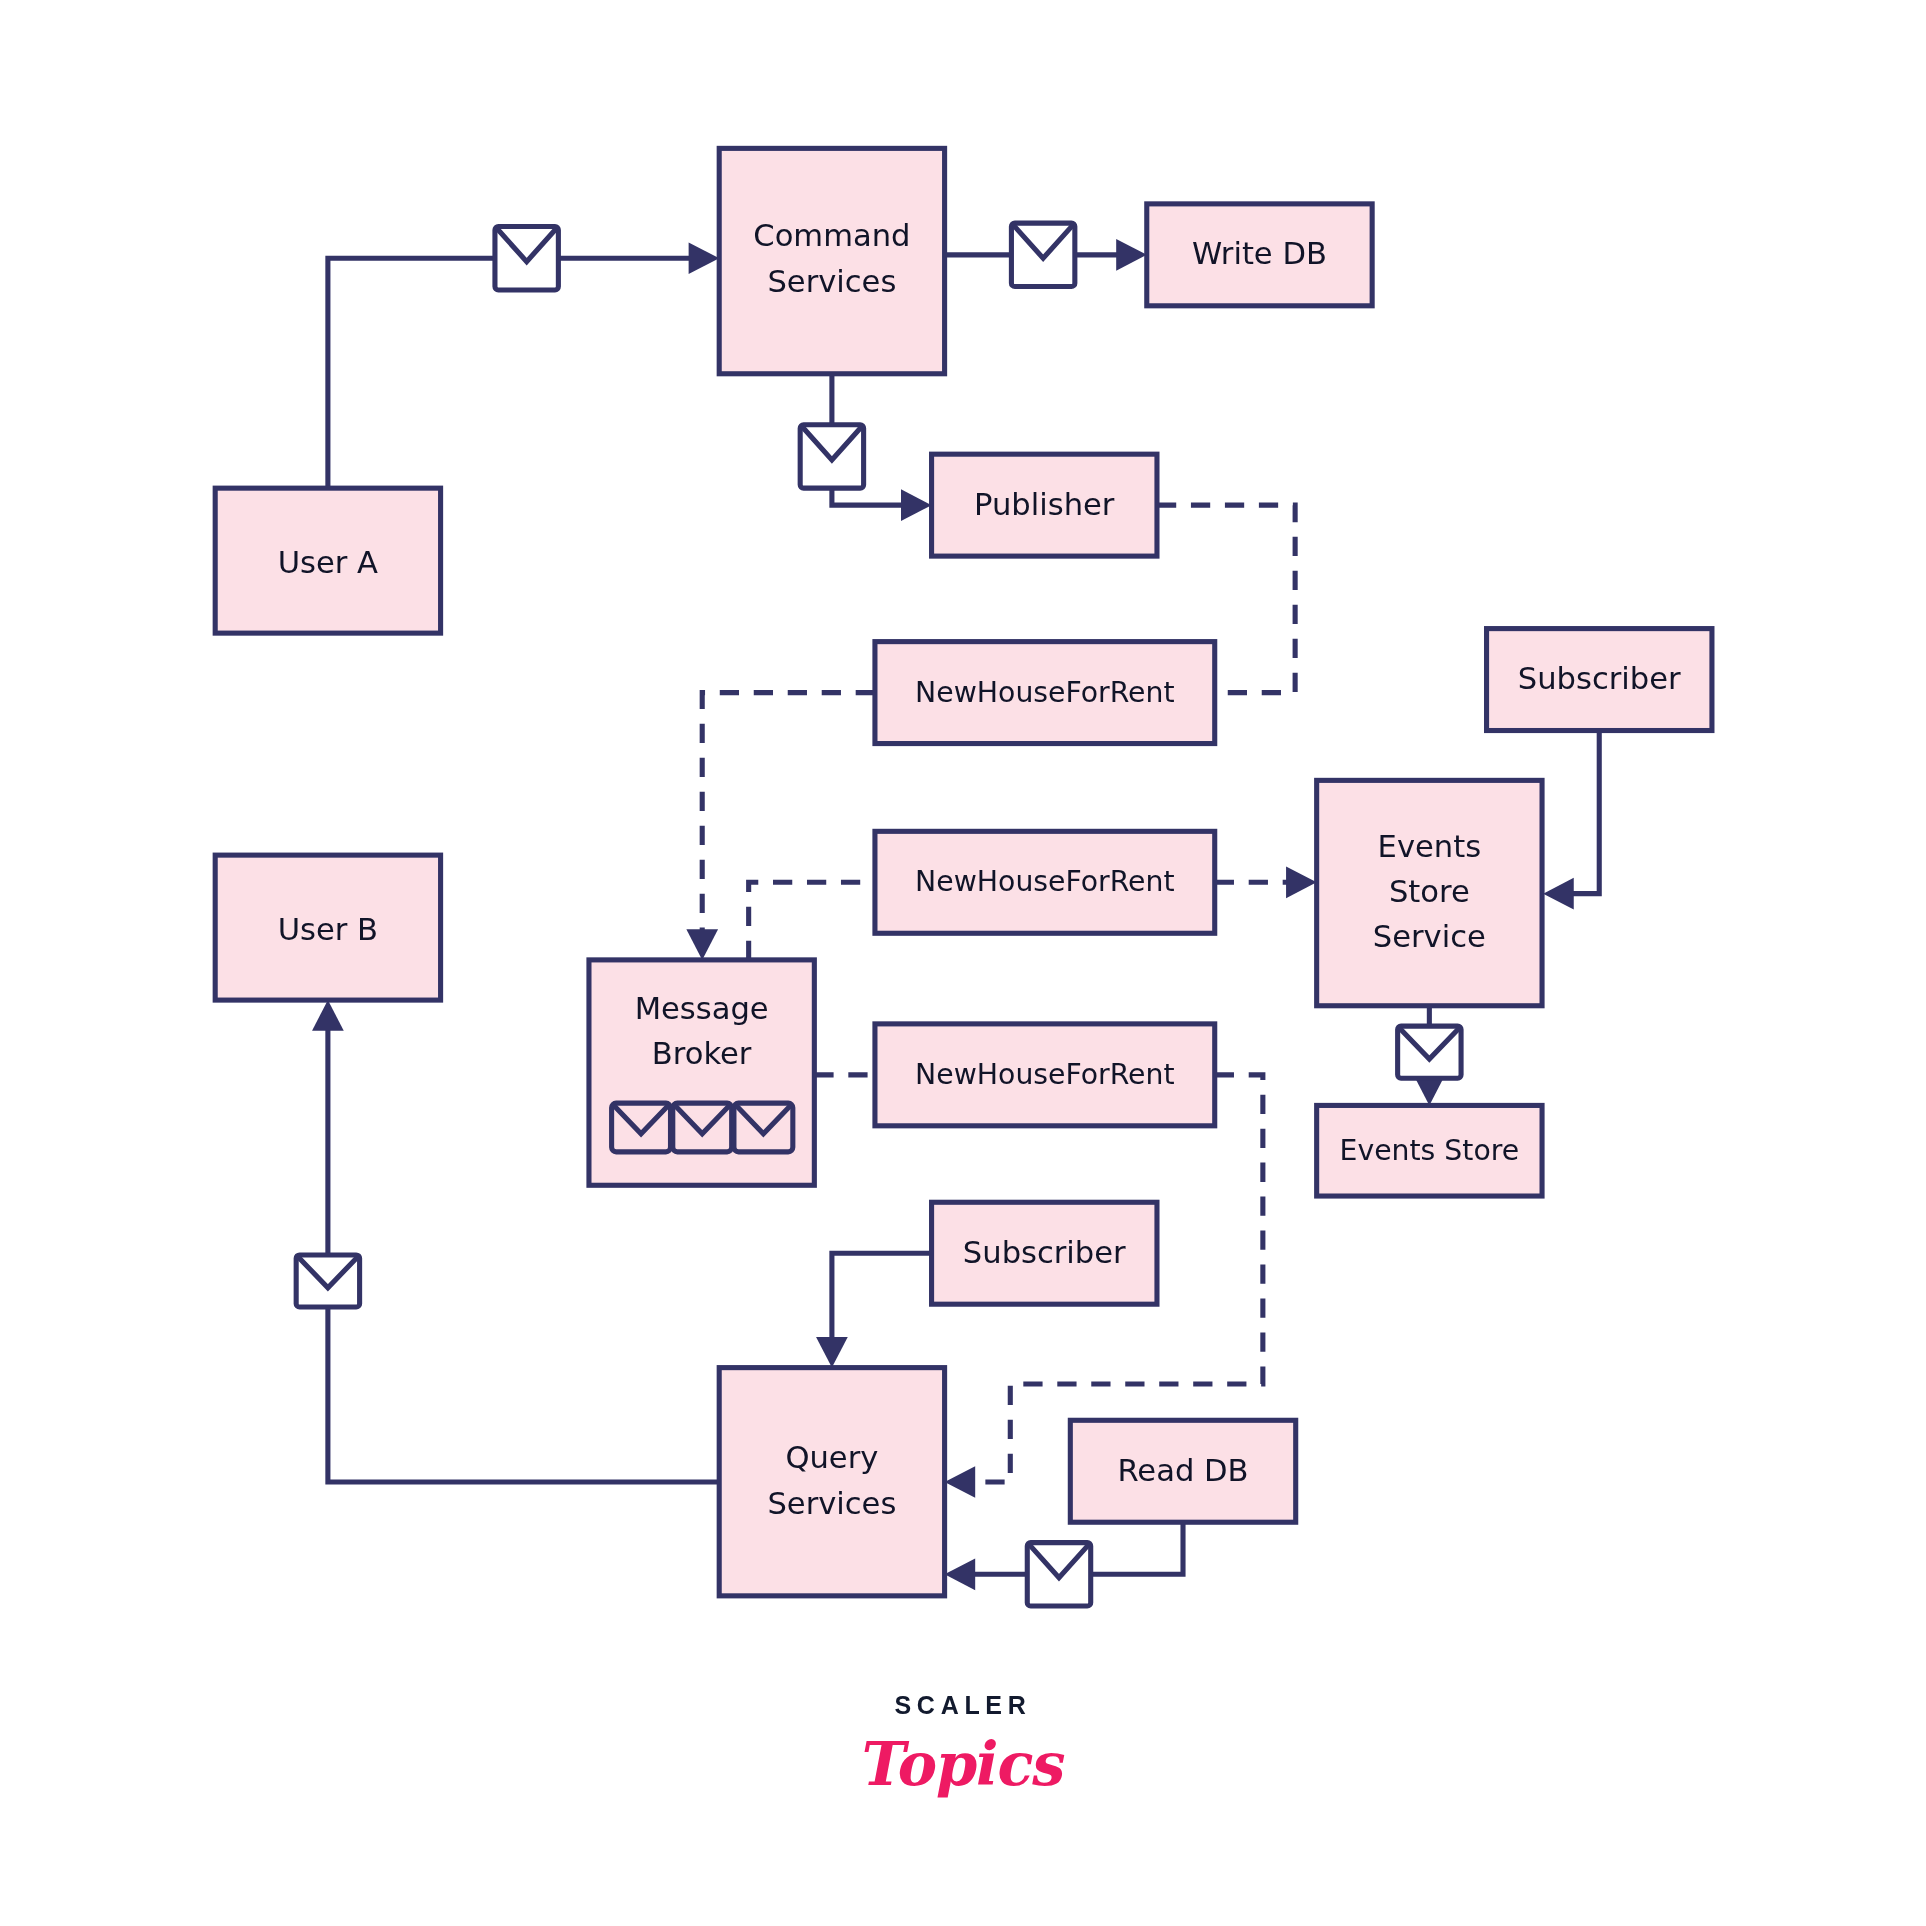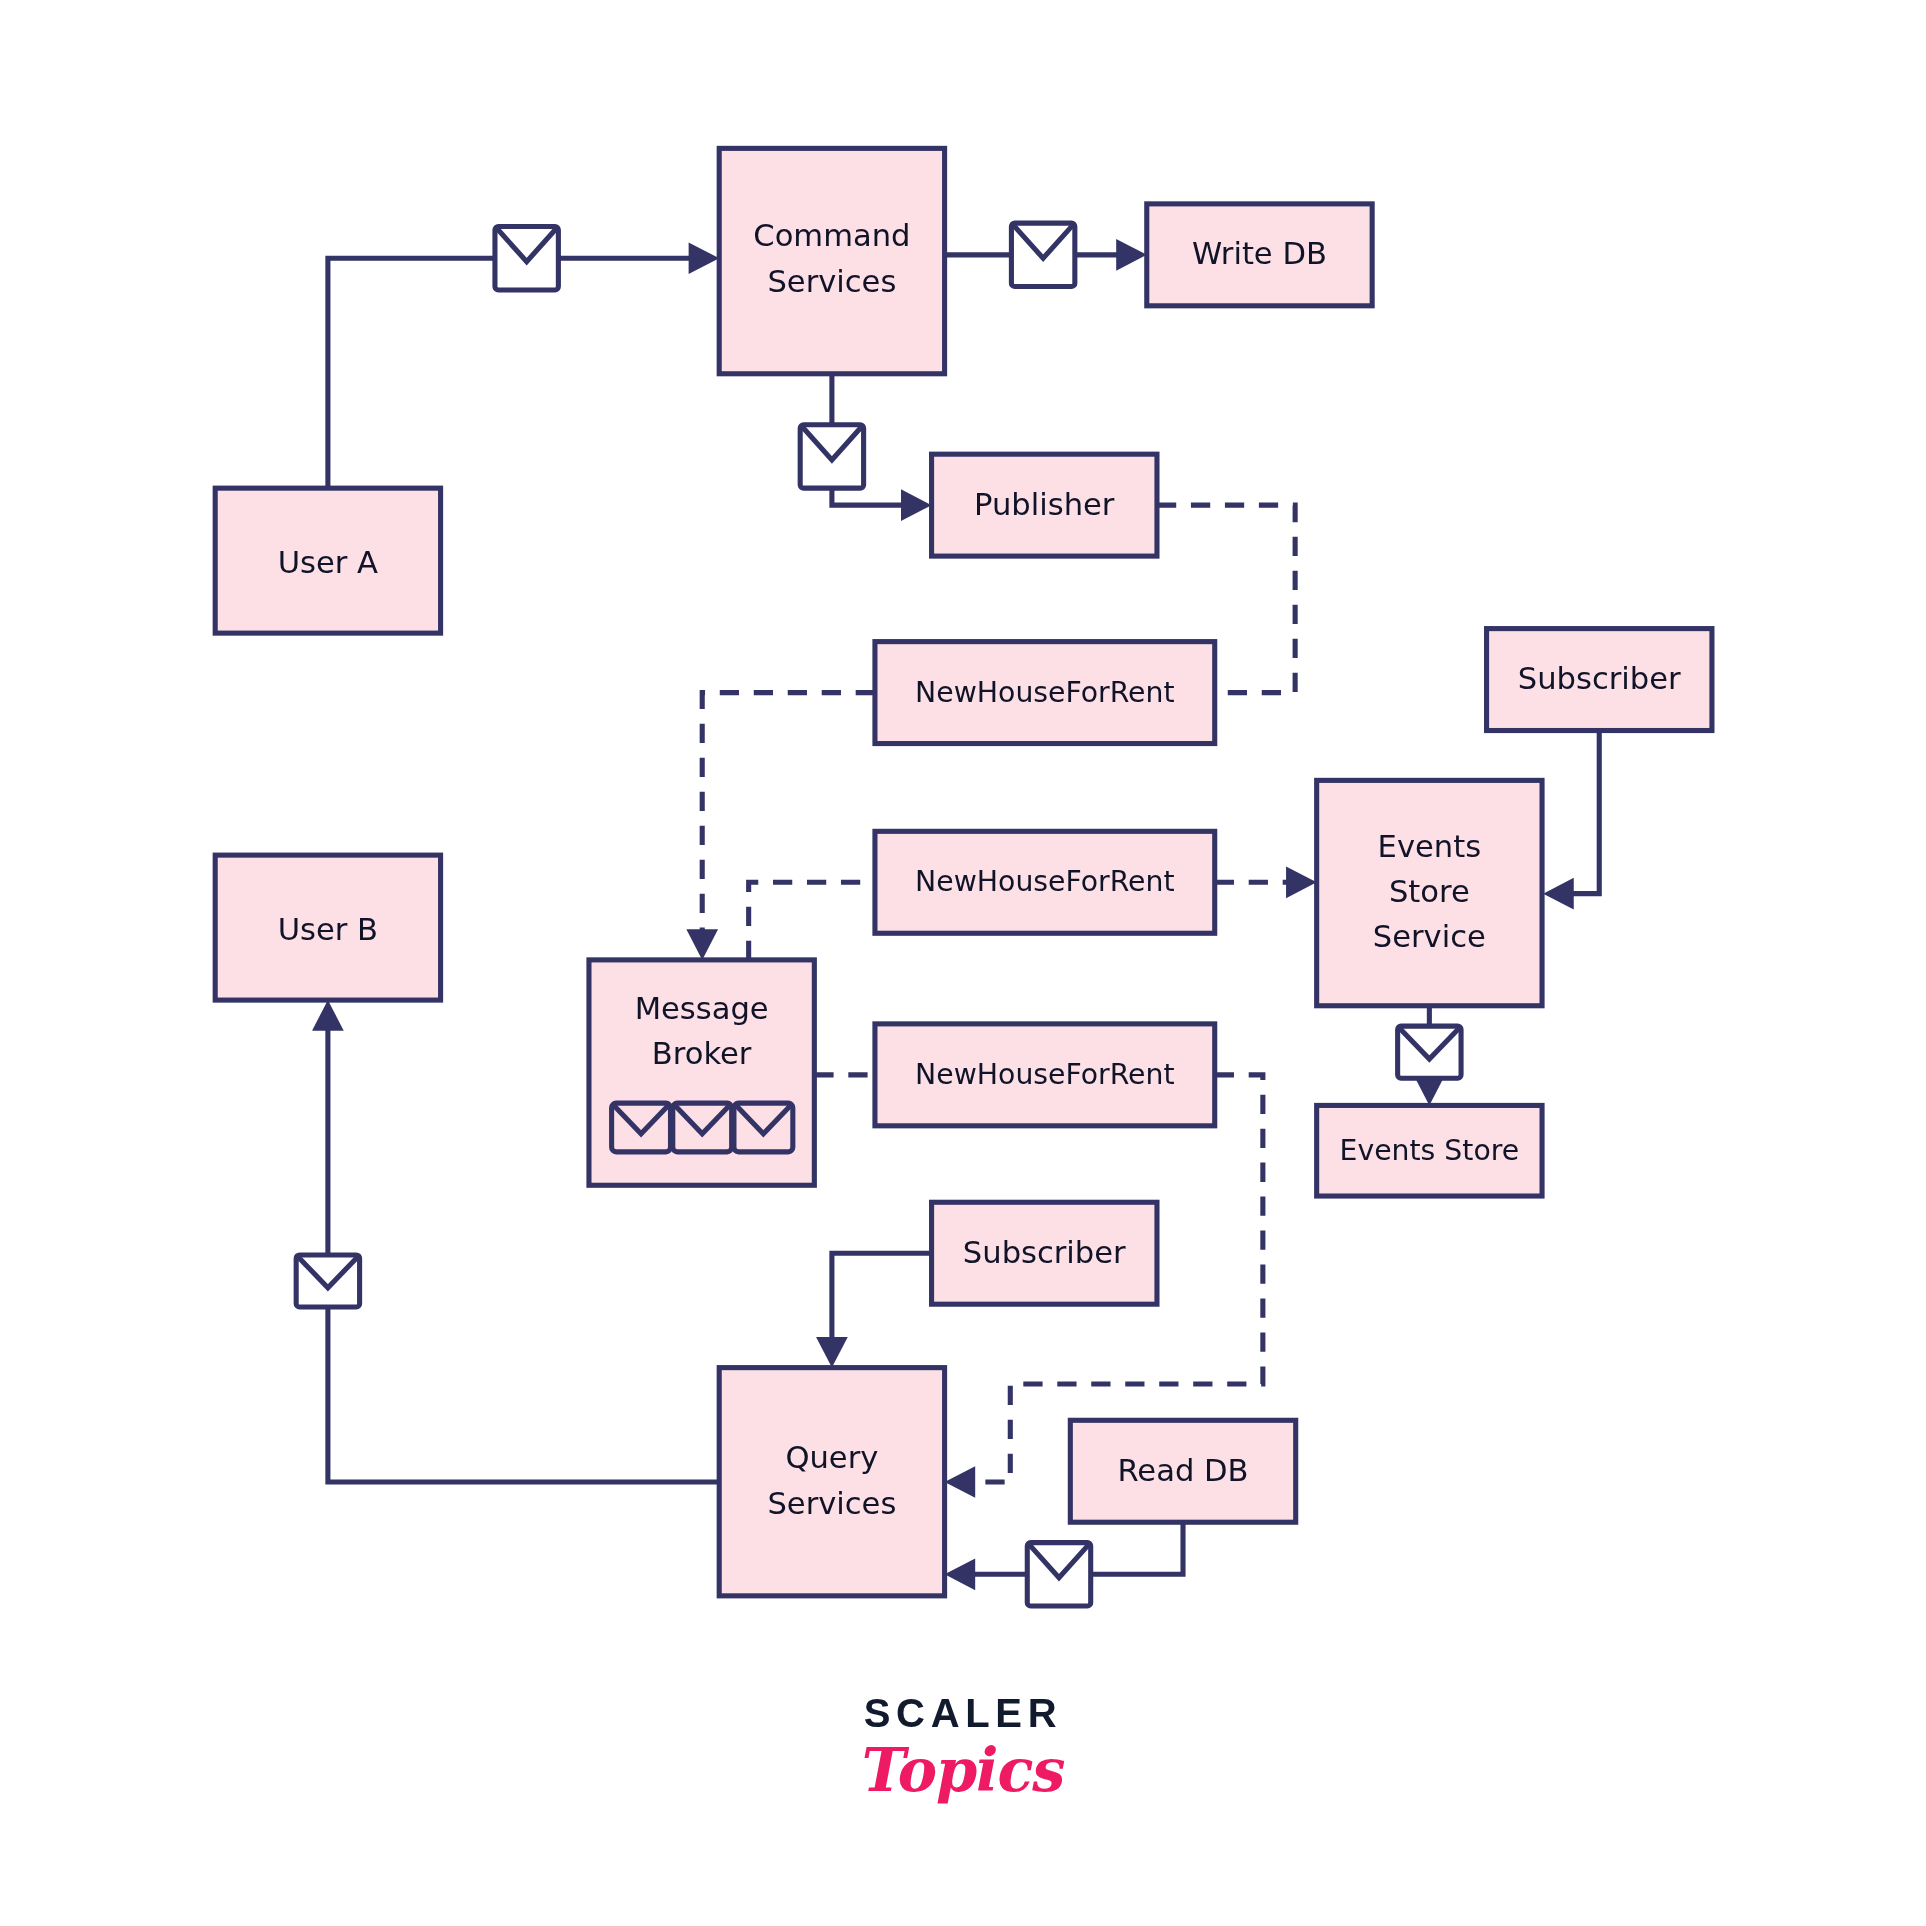--- a/index.html
+++ b/index.html
@@ -71,35 +71,35 @@
   #logo {
     position: absolute;
     left: 0;
     right: 0;
     top: 1693px;
     text-align: center;
   }
   .logo-scaler {
     font-family: "Liberation Sans", sans-serif;
     font-weight: bold;
-    font-size: 40px;
+    font-size: 25px;
     letter-spacing: 5.7px;
     color: #121A2E;
     line-height: 1;
     display: block;
   }
   .logo-topics {
     font-family: "DejaVu Serif", serif;
     font-style: italic;
     font-weight: bold;
     font-size: 59px;
     color: #EE1A63;
     line-height: 1;
     display: block;
-    margin-top: 8px;
+    margin-top: 17px;
     letter-spacing: -1.1px;
   }
 </style>
 </head>
 <body>
 
 <div id="stage">
 
   <svg class="diagram" viewBox="0 0 3401 3401">
 

